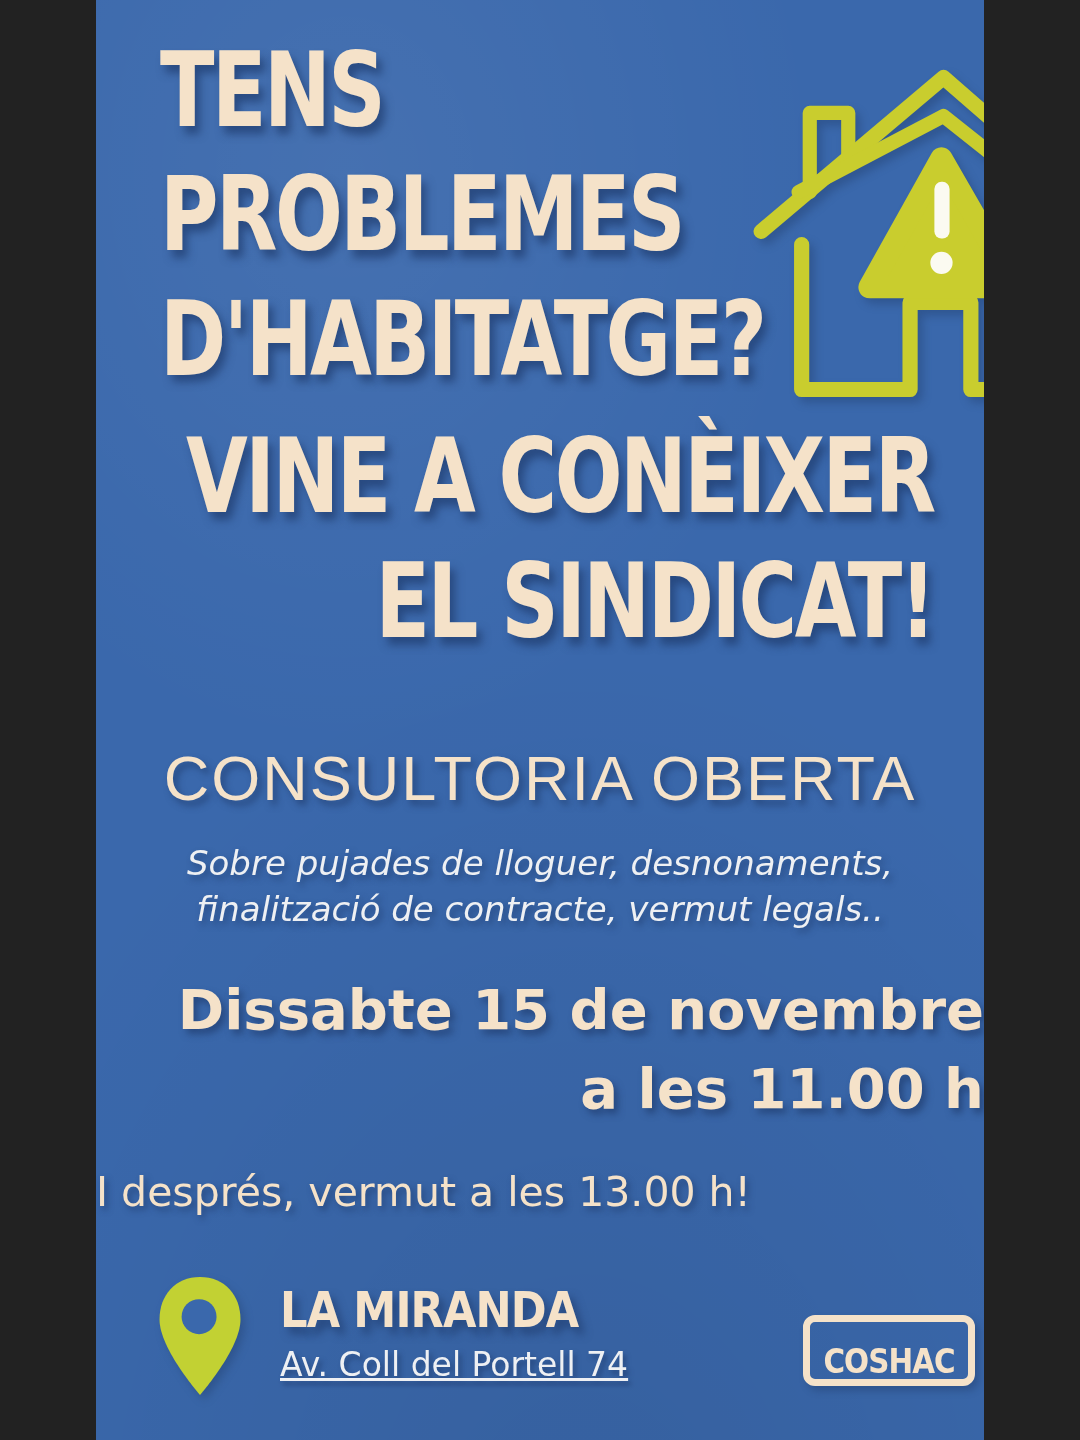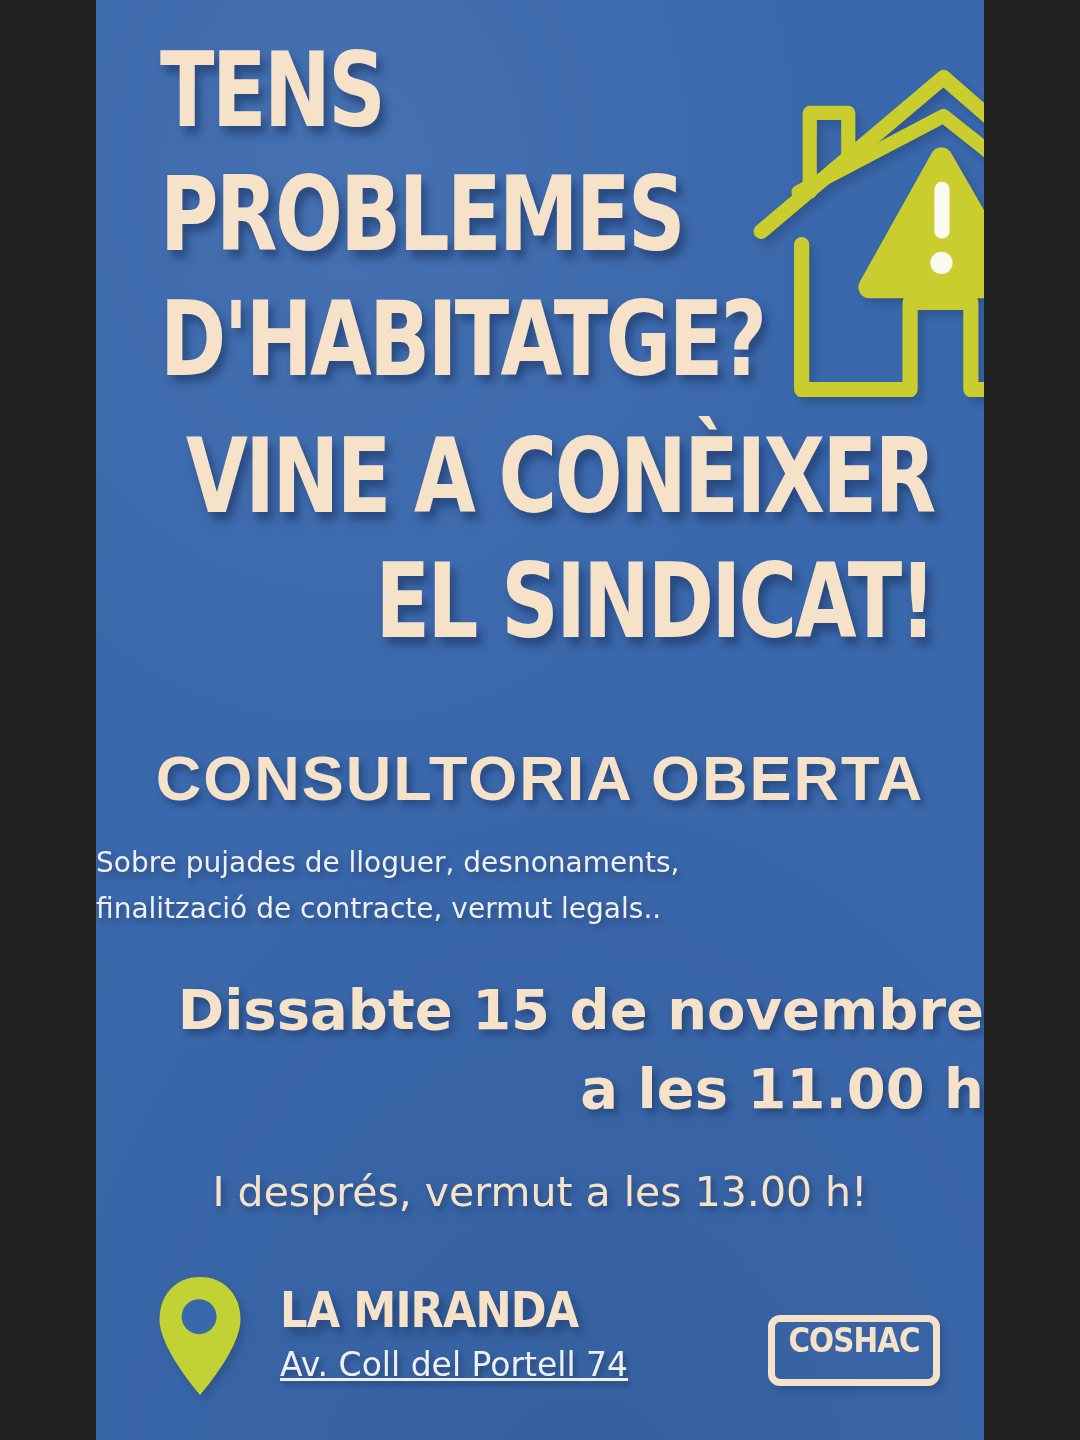--- a/index.html
+++ b/index.html
@@ -46,43 +46,44 @@
   }
   .house-icon{
     position:absolute;left:655px;top:62px;
     width:385px;height:345px;
     filter:drop-shadow(5px 6px 4px rgba(30,54,96,.35));
   }
   .consultoria-title{
     position:absolute;left:0;top:742px;width:100%;
     text-align:center;
     font-family:"Liberation Sans",sans-serif;
-    font-weight:700;
+    font-weight:400;
     font-size:63px;letter-spacing:2px;
     color:var(--cream);
     text-shadow:4px 5px 7px var(--shadow);
     white-space:nowrap;
   }
   .consultoria-subtitle{
     position:absolute;left:0;top:840px;width:100%;
-    font-size:28px;line-height:46px;
+    text-align:center;
+    font-size:34px;line-height:46px;
     color:var(--subtitle_white);
     text-shadow:3px 4px 6px var(--shadow);
+    font-style:italic;
   }
   .date-block{
     position:absolute;left:0;top:970px;width:100%;
     text-align:right;
     font-weight:700;
     font-size:56px;line-height:79px;
     color:var(--cream);
     text-shadow:4px 5px 7px var(--shadow);
   }
   .vermut-line{
     position:absolute;left:0;top:1168px;width:100%;
-    text-align:center;
     font-size:41px;
     color:var(--cream);
     text-shadow:3px 4px 6px var(--shadow);
   }
   .pin-icon{
     position:absolute;left:58px;top:1272px;
     width:92px;height:128px;
     filter:drop-shadow(4px 5px 4px rgba(30,54,96,.35));
   }
   .venue{
@@ -96,25 +97,25 @@
   }
   .venue-address{
     margin-top:10px;
     font-size:33px;
     color:var(--subtitle_white);
     text-shadow:3px 4px 5px var(--shadow);
     white-space:nowrap;
     text-decoration:underline;
   }
   .coshac-badge{
-    position:absolute;left:672px;top:1315px;
+    position:absolute;left:707px;top:1315px;
     width:158px;height:57px;
     border:7px solid var(--cream);
     border-radius:12px;
-    display:flex;align-items:flex-start;justify-content:center;
+    display:flex;align-items:flex-end;justify-content:center;
     box-shadow:4px 5px 7px rgba(30,54,96,.35);
   }
   .coshac-label{
     font-family:"DejaVu Sans",sans-serif;
     font-weight:900;
     font-size:31px;letter-spacing:-1px;
     color:var(--cream);
     transform:scale(.95,1.1);
   }
   .sindicat-logo{

